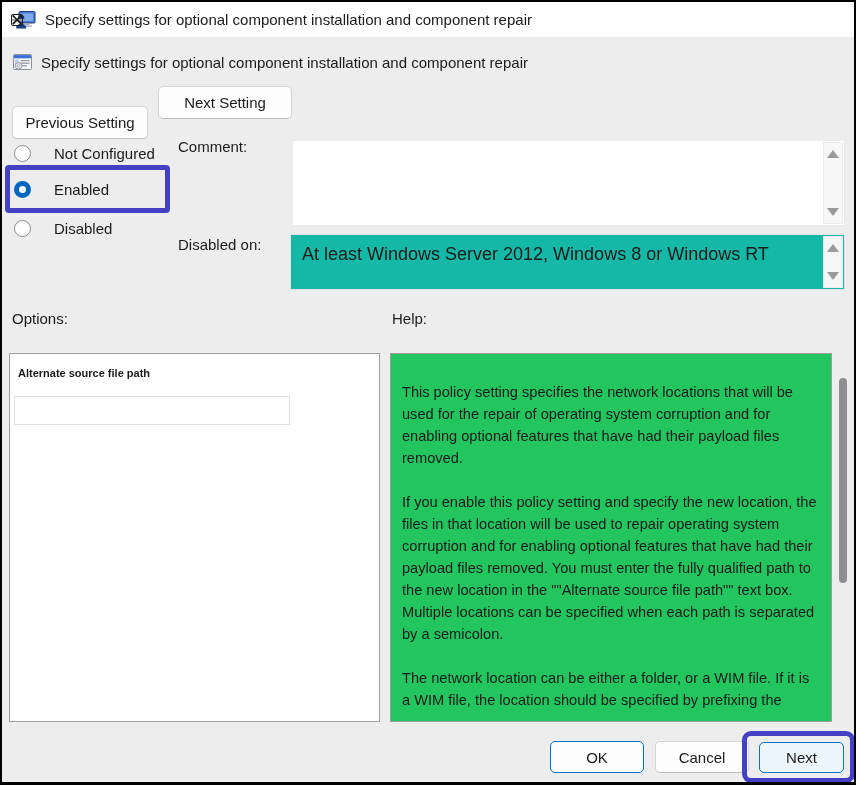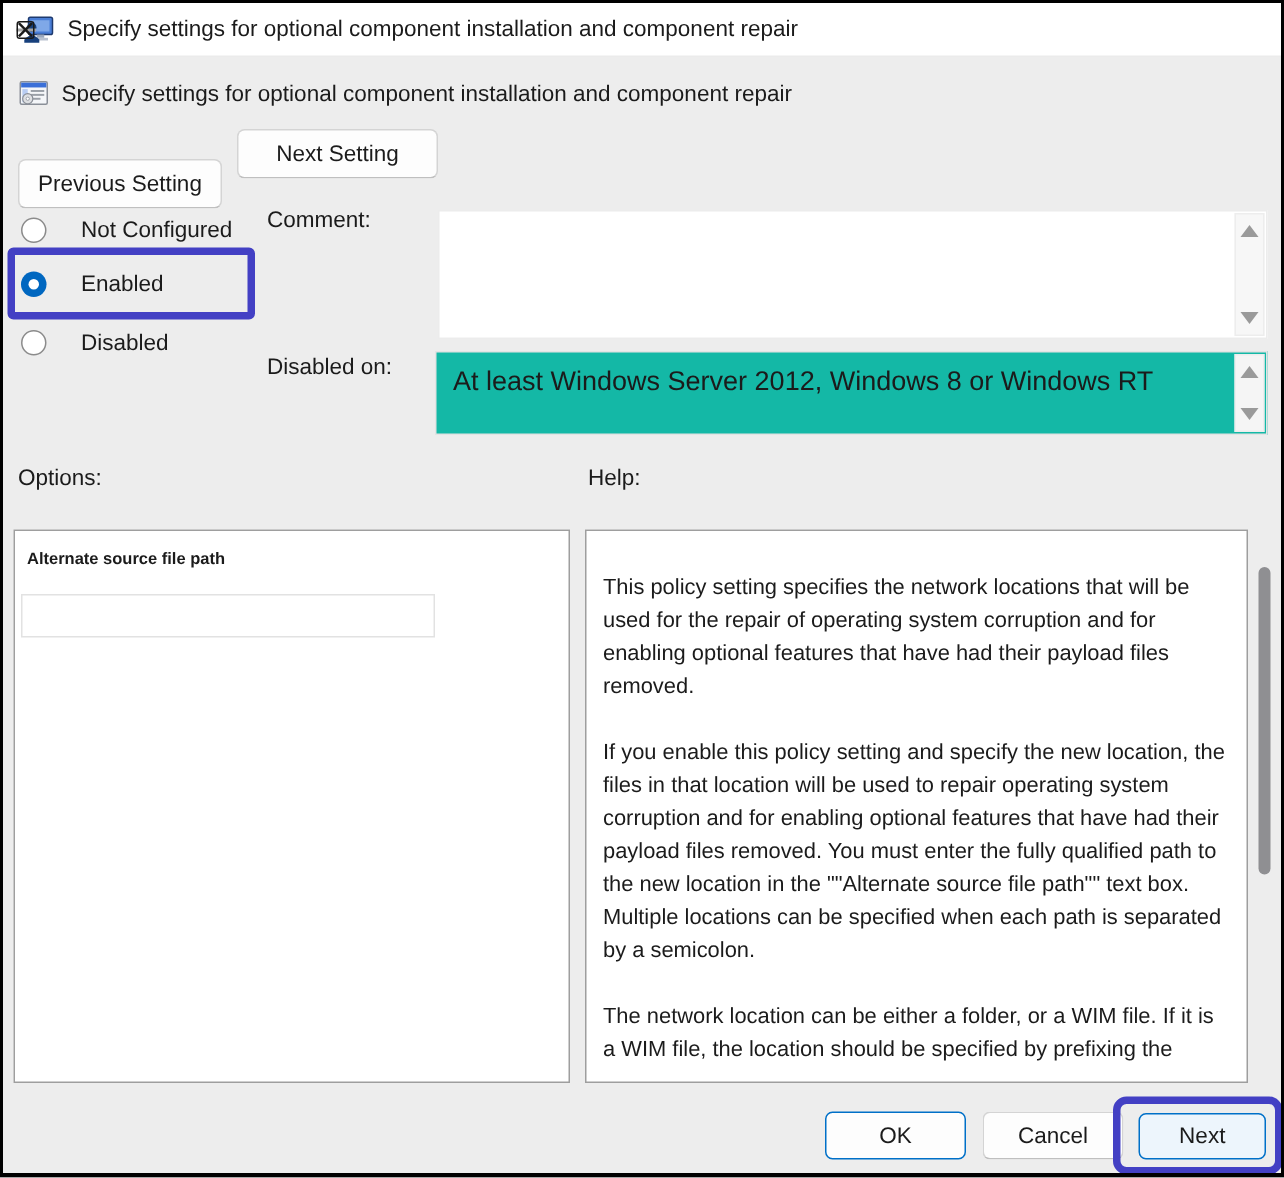--- a/index.html
+++ b/index.html
@@ -53,21 +53,21 @@
   .supported-box .sb-col{background:#f5f5f5;}
   .tri-up{width:0;height:0;border-left:6px solid transparent;border-right:6px solid transparent;border-bottom:8px solid #9a9a9a;}
   .tri-down{width:0;height:0;border-left:6px solid transparent;border-right:6px solid transparent;border-top:8px solid #9a9a9a;}
   
   .lbl-options{left:10px;top:308px;}
   .lbl-help{left:390px;top:308px;}
   .options-panel{position:absolute;left:7px;top:351px;width:371px;height:369px;background:#fff;border:1px solid #9e9e9e;}
   .opt-field-label{position:absolute;left:8px;top:13px;font-size:11px;font-weight:bold;}
   .opt-input{position:absolute;left:4px;top:42px;width:276px;height:29px;border:1px solid #e2e2e2;background:#fff;
     font-family:inherit;font-size:15px;padding:0 6px;outline:none;}
-  .help-panel{position:absolute;left:388px;top:351px;width:442px;height:369px;background:#ffffff;border:1px solid #9e9e9e;
+  .help-panel{position:absolute;left:388px;top:351px;width:442px;height:369px;background:#22c55e;border:1px solid #9e9e9e;
     overflow:hidden;padding:27px 13px 0 11px;font-size:14.6px;line-height:22px;}
   .help-panel p{margin:0 0 22px 0;}
   .help-thumb{position:absolute;left:837px;top:376px;width:8px;height:205px;background:#8f8f92;border-radius:4px;cursor:default;}
   
   .btn-ok{position:absolute;left:548px;top:739px;width:94px;height:32px;border:1.5px solid #0070c8;}
   .btn-cancel{position:absolute;left:653px;top:739px;width:94px;height:32px;}
   .btn-apply{position:absolute;left:757px;top:740px;width:85px;height:31px;border:1.5px solid #0070c8;background:#edf5fc;}
 </style>
 </head>
 <body>

